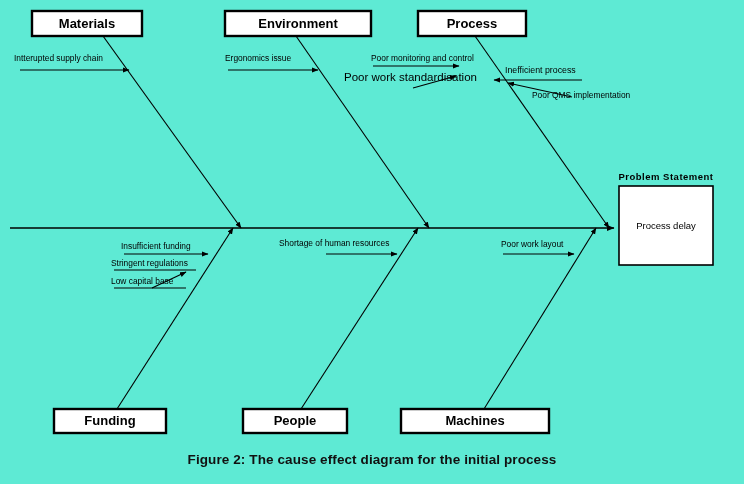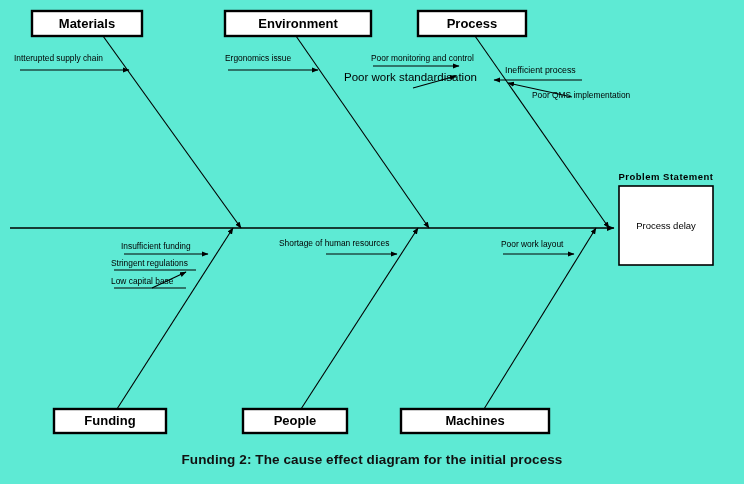--- a/index.html
+++ b/index.html
@@ -191,14 +191,14 @@
       </g>
     </g>
 
     <g>
       <text class="problem-title" x="666" y="180">Problem  Statement</text>
       <rect class="problem-rect" x="619" y="186" width="94" height="79"></rect>
       <text class="problem-text" x="666" y="229">Process delay</text>
     </g>
   </svg>
 
-  <div id="caption">Funding 2: The cause effect diagram for the initial process</div>
+  <div id="caption">Figure 2: The cause effect diagram for the initial process</div>
 </div>
 
 </body></html>

